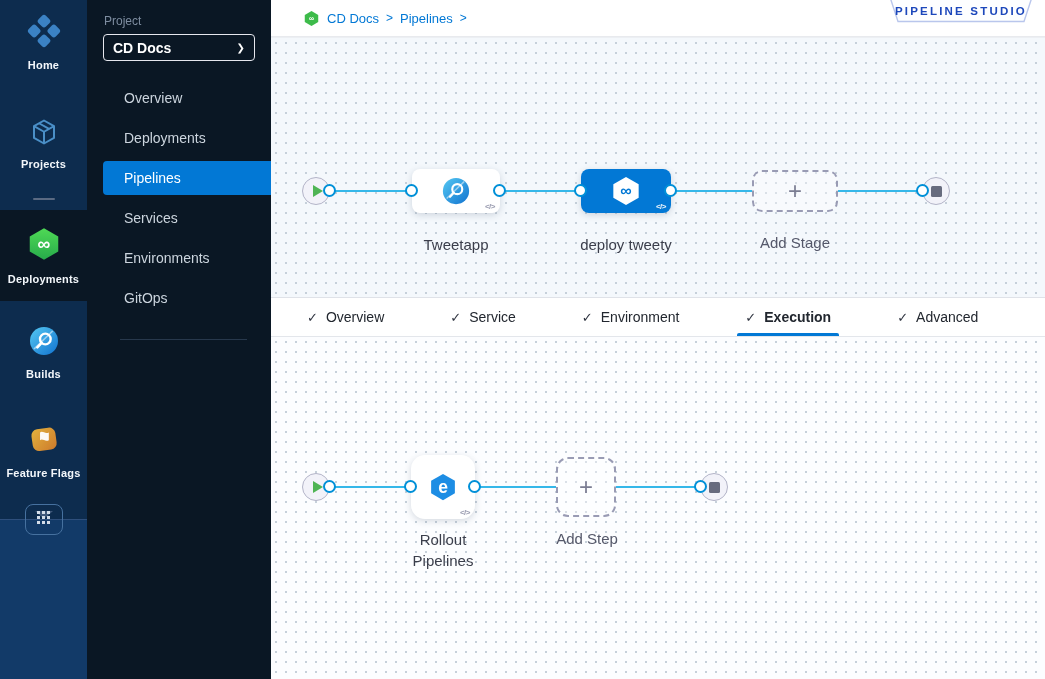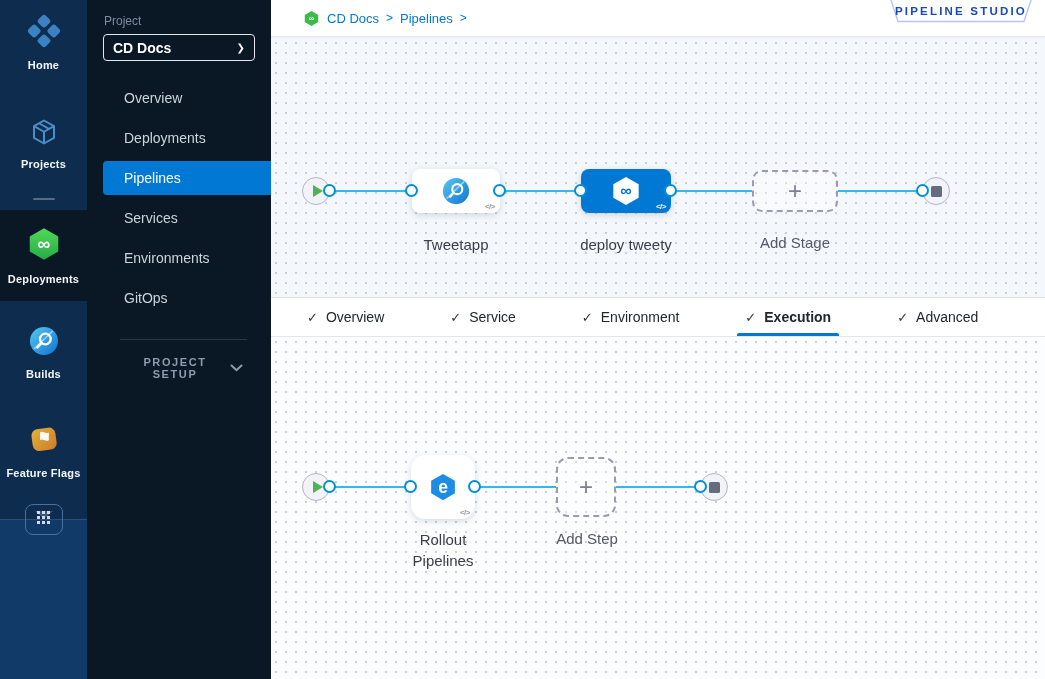--- a/index.html
+++ b/index.html
@@ -184,28 +184,20 @@
     </button>
     <ul>
       <li>Overview</li>
       <li>Deployments</li>
       <li class="selected">Pipelines</li>
       <li>Services</li>
       <li>Environments</li>
       <li>GitOps</li>
     </ul>
     <div class="sidenav-sep"></div>
-    <button class="setup-row">
-      <span>PROJECT SETUP</span>
-      <span>
-        <svg width="13" height="8" viewBox="0 0 13 8" fill="none" stroke="#8e9cae" stroke-width="2" stroke-linecap="round">
-            <path d="M1.5 1.5 L6.5 6.2 L11.5 1.5"></path>
-          </svg>
-      </span>
-    </button>
   </nav>
 
   <main class="main">
 
     <div class="studio-badge">
       <svg width="152" height="24" viewBox="0 0 152 24">
         <polygon points="3,-9 149,-9 139,21.5 13,21.5" fill="#fdfeff" stroke="#b9c6ec" stroke-width="1.4"></polygon>
         <text x="76" y="14.5" text-anchor="middle" font-size="11.5" font-weight="bold" letter-spacing="2.2" fill="#1c47bb">PIPELINE STUDIO</text>
       </svg>
     </div>

